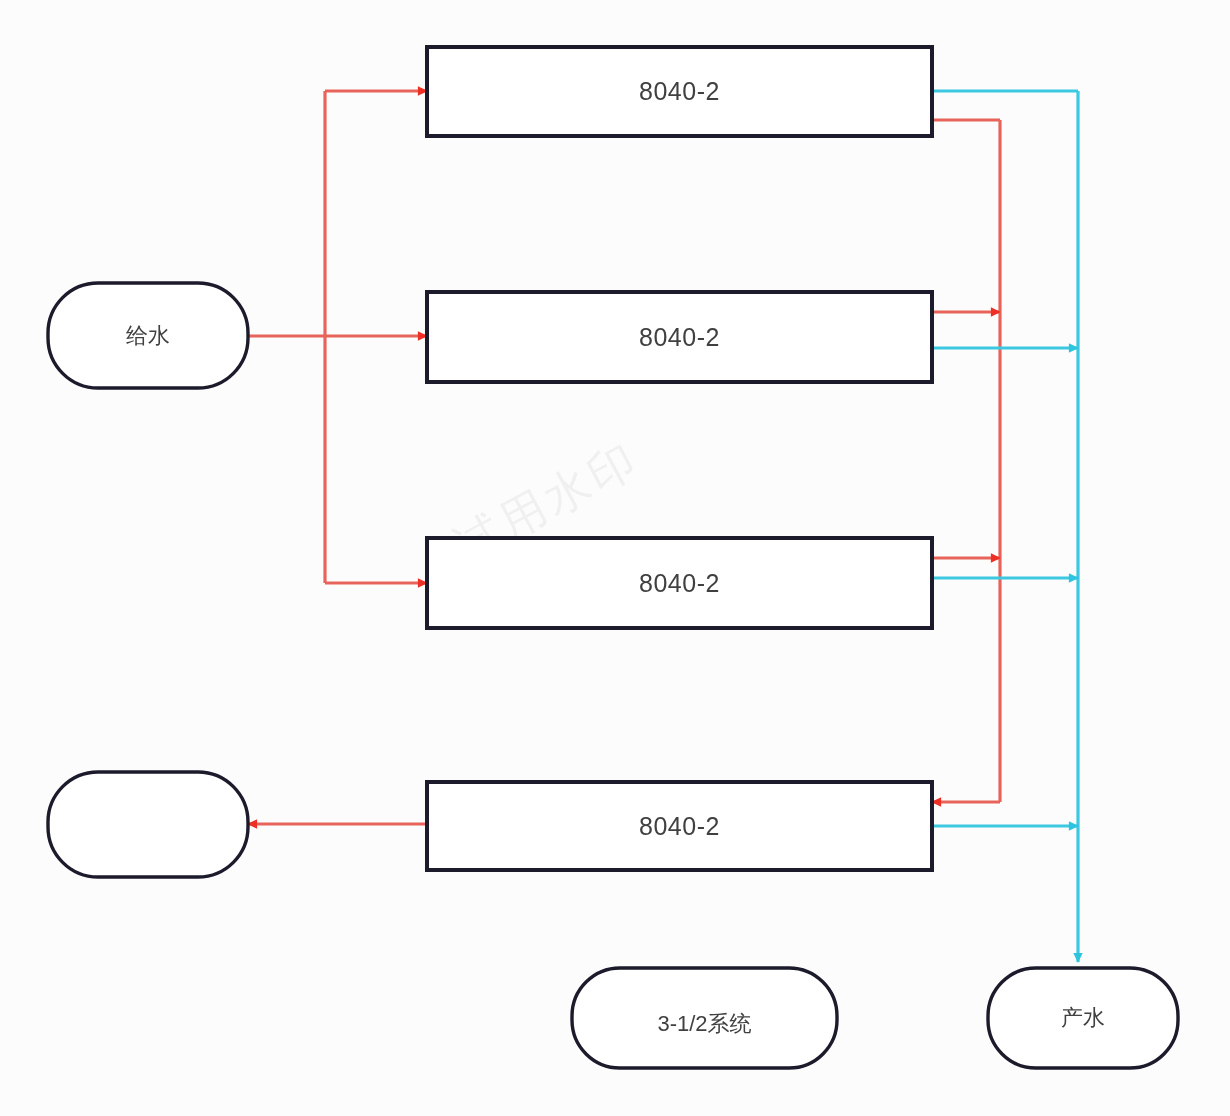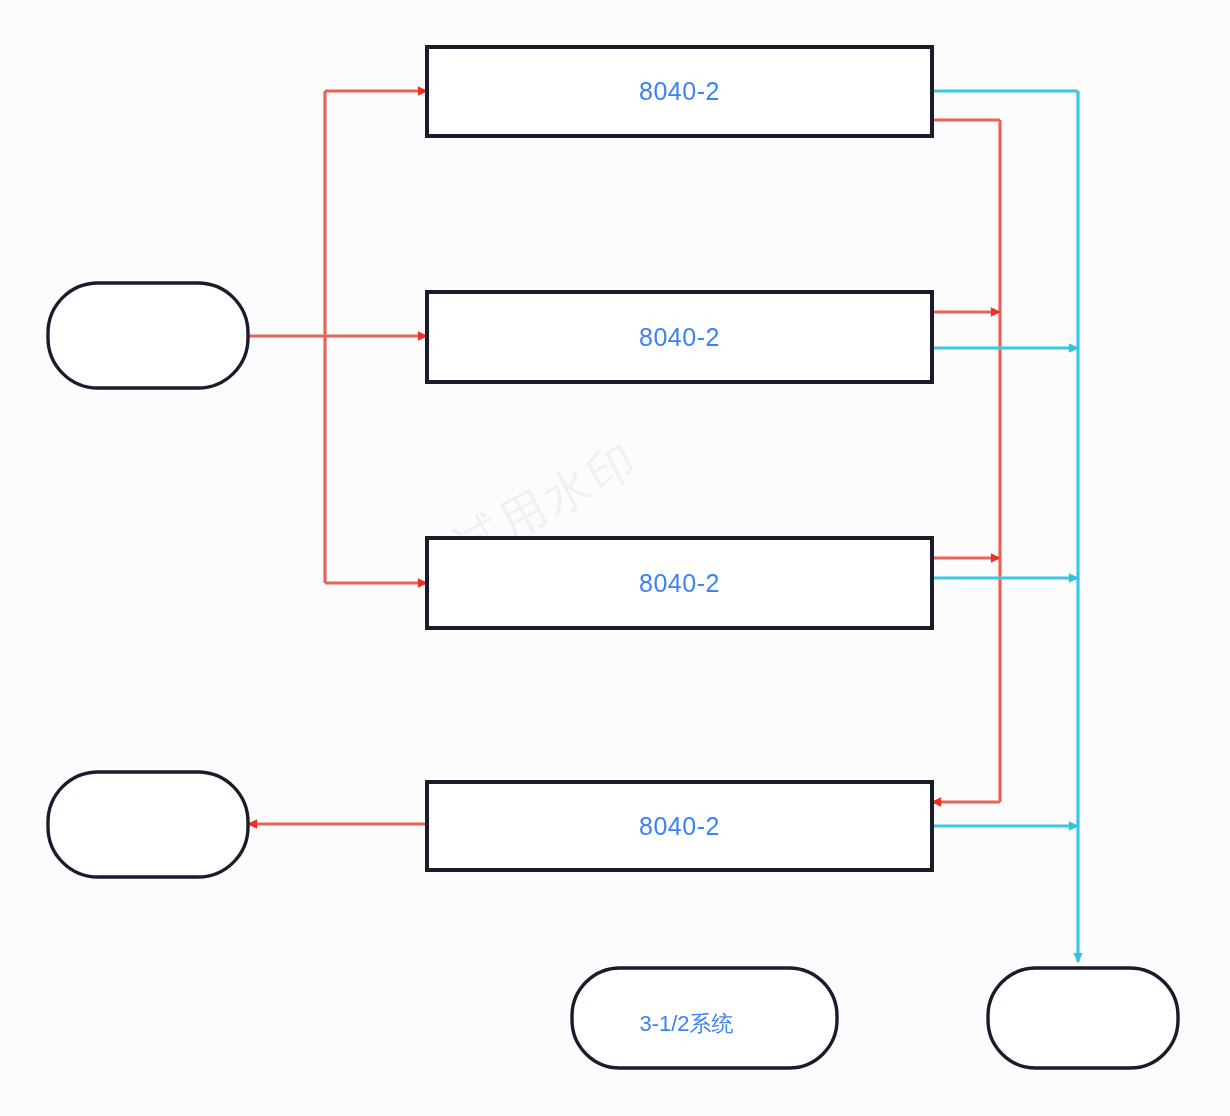--- a/index.html
+++ b/index.html
@@ -20,21 +20,21 @@
     top: 0;
     left: 0;
     width: 1230px;
     height: 1116px;
   }
   .node-label {
     position: absolute;
     display: flex;
     align-items: center;
     justify-content: center;
-    color: #3b82f6;
+    color: #404040;
     pointer-events: none;
     white-space: nowrap;
   }
   .vessel-label {
     font-size: 25px;
     letter-spacing: 0.5px;
   }
   .term-label {
     font-size: 22px;
   }
@@ -124,24 +124,26 @@
     <rect x="48" y="772" width="200" height="105" rx="50" ry="50" fill="#ffffff" stroke="#1b1b2b" stroke-width="3.4"></rect>
     <rect x="572" y="968" width="265" height="100" rx="48" ry="48" fill="#ffffff" stroke="#1b1b2b" stroke-width="3.4"></rect>
     <rect x="988" y="968" width="190" height="100" rx="48" ry="48" fill="#ffffff" stroke="#1b1b2b" stroke-width="3.4"></rect>
 
     <rect x="427" y="47" width="505" height="89" fill="#ffffff" stroke="#1b1b2b" stroke-width="4"></rect>
     <rect x="427" y="292" width="505" height="90" fill="#ffffff" stroke="#1b1b2b" stroke-width="4"></rect>
     <rect x="427" y="538" width="505" height="90" fill="#ffffff" stroke="#1b1b2b" stroke-width="4"></rect>
     <rect x="427" y="782" width="505" height="88" fill="#ffffff" stroke="#1b1b2b" stroke-width="4"></rect>
   </svg>
 
+  <div class="node-label term-label" style="left:48px; top:283px; width:200px; height:105px;">给水</div>
 
 
-  <div class="node-label term-label" style="left:554px; top:968px; width:265px; height:112px;">3-1/2系统</div>
+  <div class="node-label term-label" style="left:572px; top:968px; width:265px; height:112px;">3-1/2系统</div>
 
+  <div class="node-label term-label" style="left:988px; top:968px; width:190px; height:100px;">产水</div>
 
   <div class="node-label vessel-label" style="left:427px; top:47px; width:505px; height:89px;">8040-2</div>
 
   <div class="node-label vessel-label" style="left:427px; top:292px; width:505px; height:90px;">8040-2</div>
 
   <div class="node-label vessel-label" style="left:427px; top:538px; width:505px; height:90px;">8040-2</div>
 
   <div class="node-label vessel-label" style="left:427px; top:782px; width:505px; height:88px;">8040-2</div>
 
 </div>

